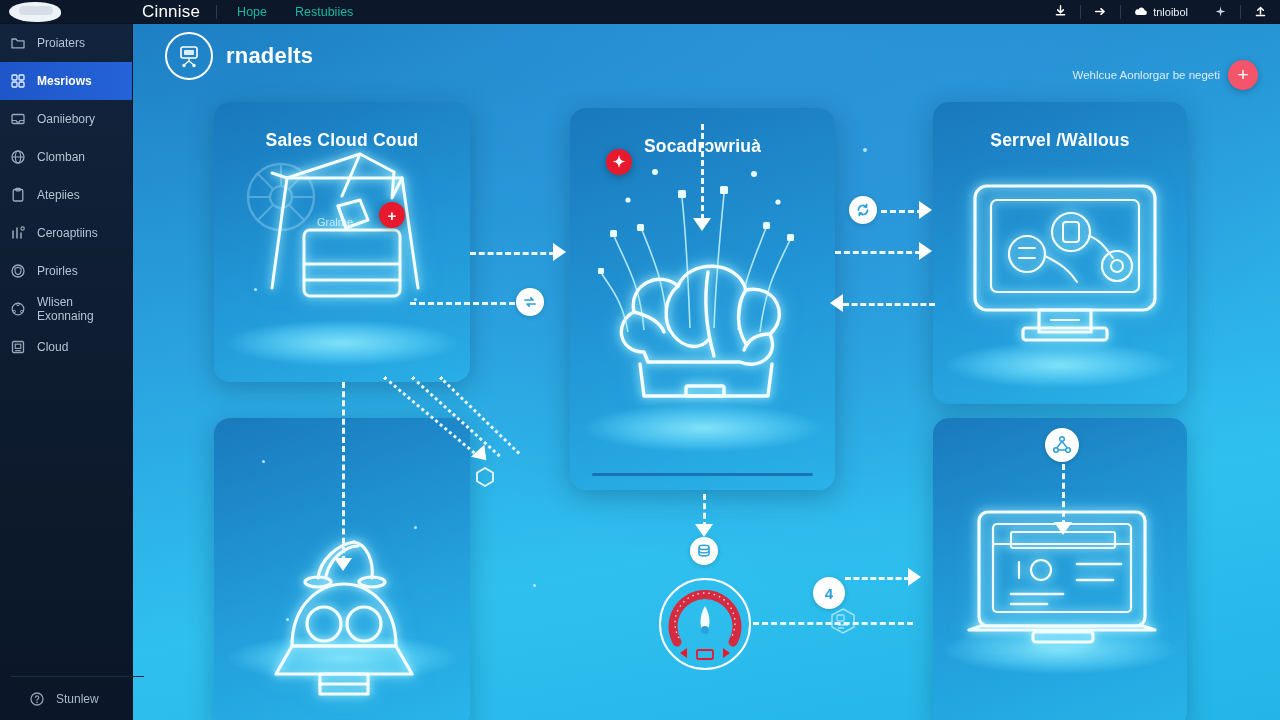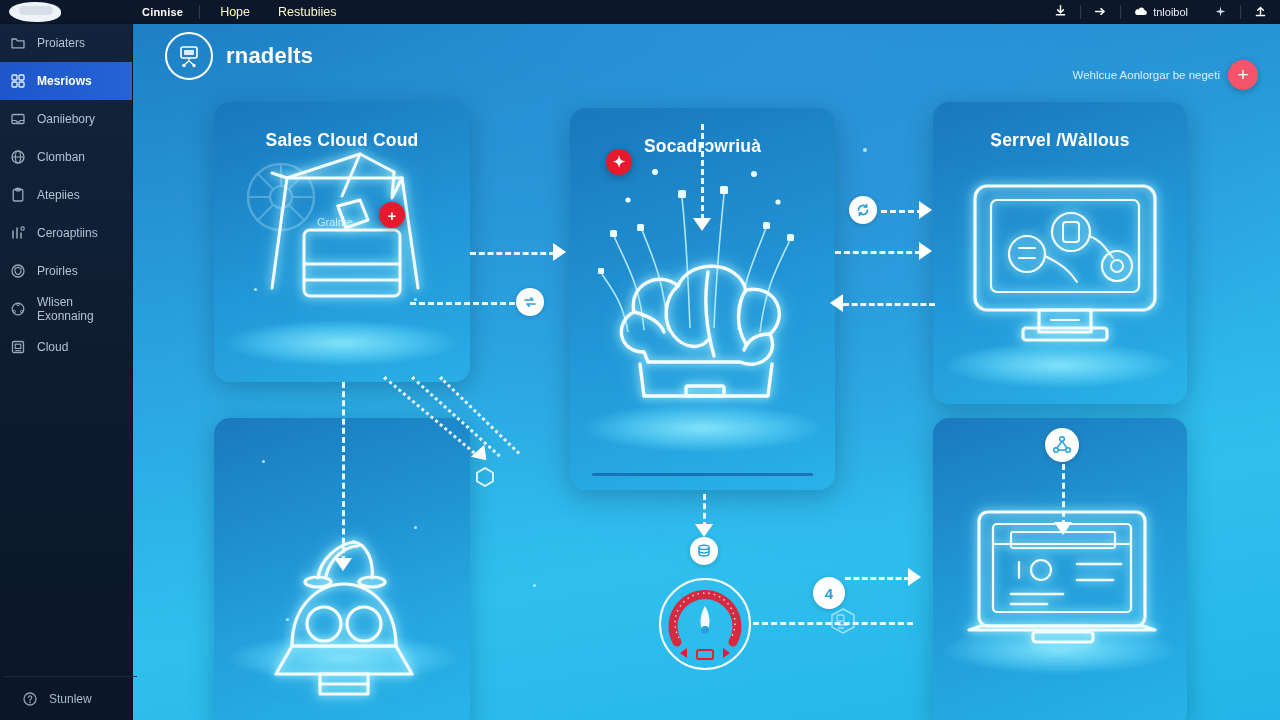--- a/index.html
+++ b/index.html
@@ -29,26 +29,26 @@
     position:relative;
     filter:blur(.3px);
   }
   .logo-blob::after{
     content:""; position:absolute; left:10px; top:4px;
     width:34px;height:9px;border-radius:6px;
     background:#c3cedb; opacity:.55;
   }
   #topnav{ display:flex; align-items:center; gap:0px; margin-left:62px; }
   .topnav-title{
-    color:#ffffff; font-size:11px; font-weight:bold; letter-spacing:.2px;
+    color:#ffffff; font-size:17px; font-weight:normal; letter-spacing:.2px;
     padding:0 10px; filter:blur(.25px);
   }
   .topnav-sep{ width:1px;height:14px;background:#2b3c55; margin:0 6px; }
   .topnav-item{
-    color:#fef9c3; font-size:12.5px; padding:0 14px; filter:blur(.3px);
+    color:#14b8a6; font-size:12.5px; padding:0 14px; filter:blur(.3px);
   }
   #topright{
     margin-left:auto; display:flex; align-items:center; height:20px;
   }
   .tr-item{
     display:flex;align-items:center;gap:5px;
     padding:0 13px; color:#e9eff6; font-size:11px;
     filter:blur(.3px);
   }
   .tr-div{width:1px;height:14px;background:#2b3c55;}
@@ -66,21 +66,21 @@
     padding-left:10px; color:#b4c3d4; font-size:12px;
     filter:blur(.35px);
   }
   .side-item.active{
     background:linear-gradient(90deg,#1e56c9 0%,#2463d8 100%);
     color:#ffffff; font-weight:bold;
   }
   .side-ico{ width:16px;height:16px; flex:0 0 16px; opacity:.85; }
   .side-item.active .side-ico{ opacity:1; }
   #side-bottom{
-    position:absolute; left:4px; bottom:0; width:133px; height:44px;
+    position:absolute; left:11px; bottom:0; width:133px; height:44px;
     border-top:1px solid #1b2c45;
     display:flex; align-items:center; gap:11px; padding-left:18px;
     color:#a8b8cb; font-size:12px; filter:blur(.35px);
   }
 
   
   #canvas{
     position:absolute; left:133px; top:24px; width:1147px; height:696px;
     background:
       radial-gradient(circle at 58% 8%, #2a93d8 0%, rgba(42,147,216,0) 55%),

